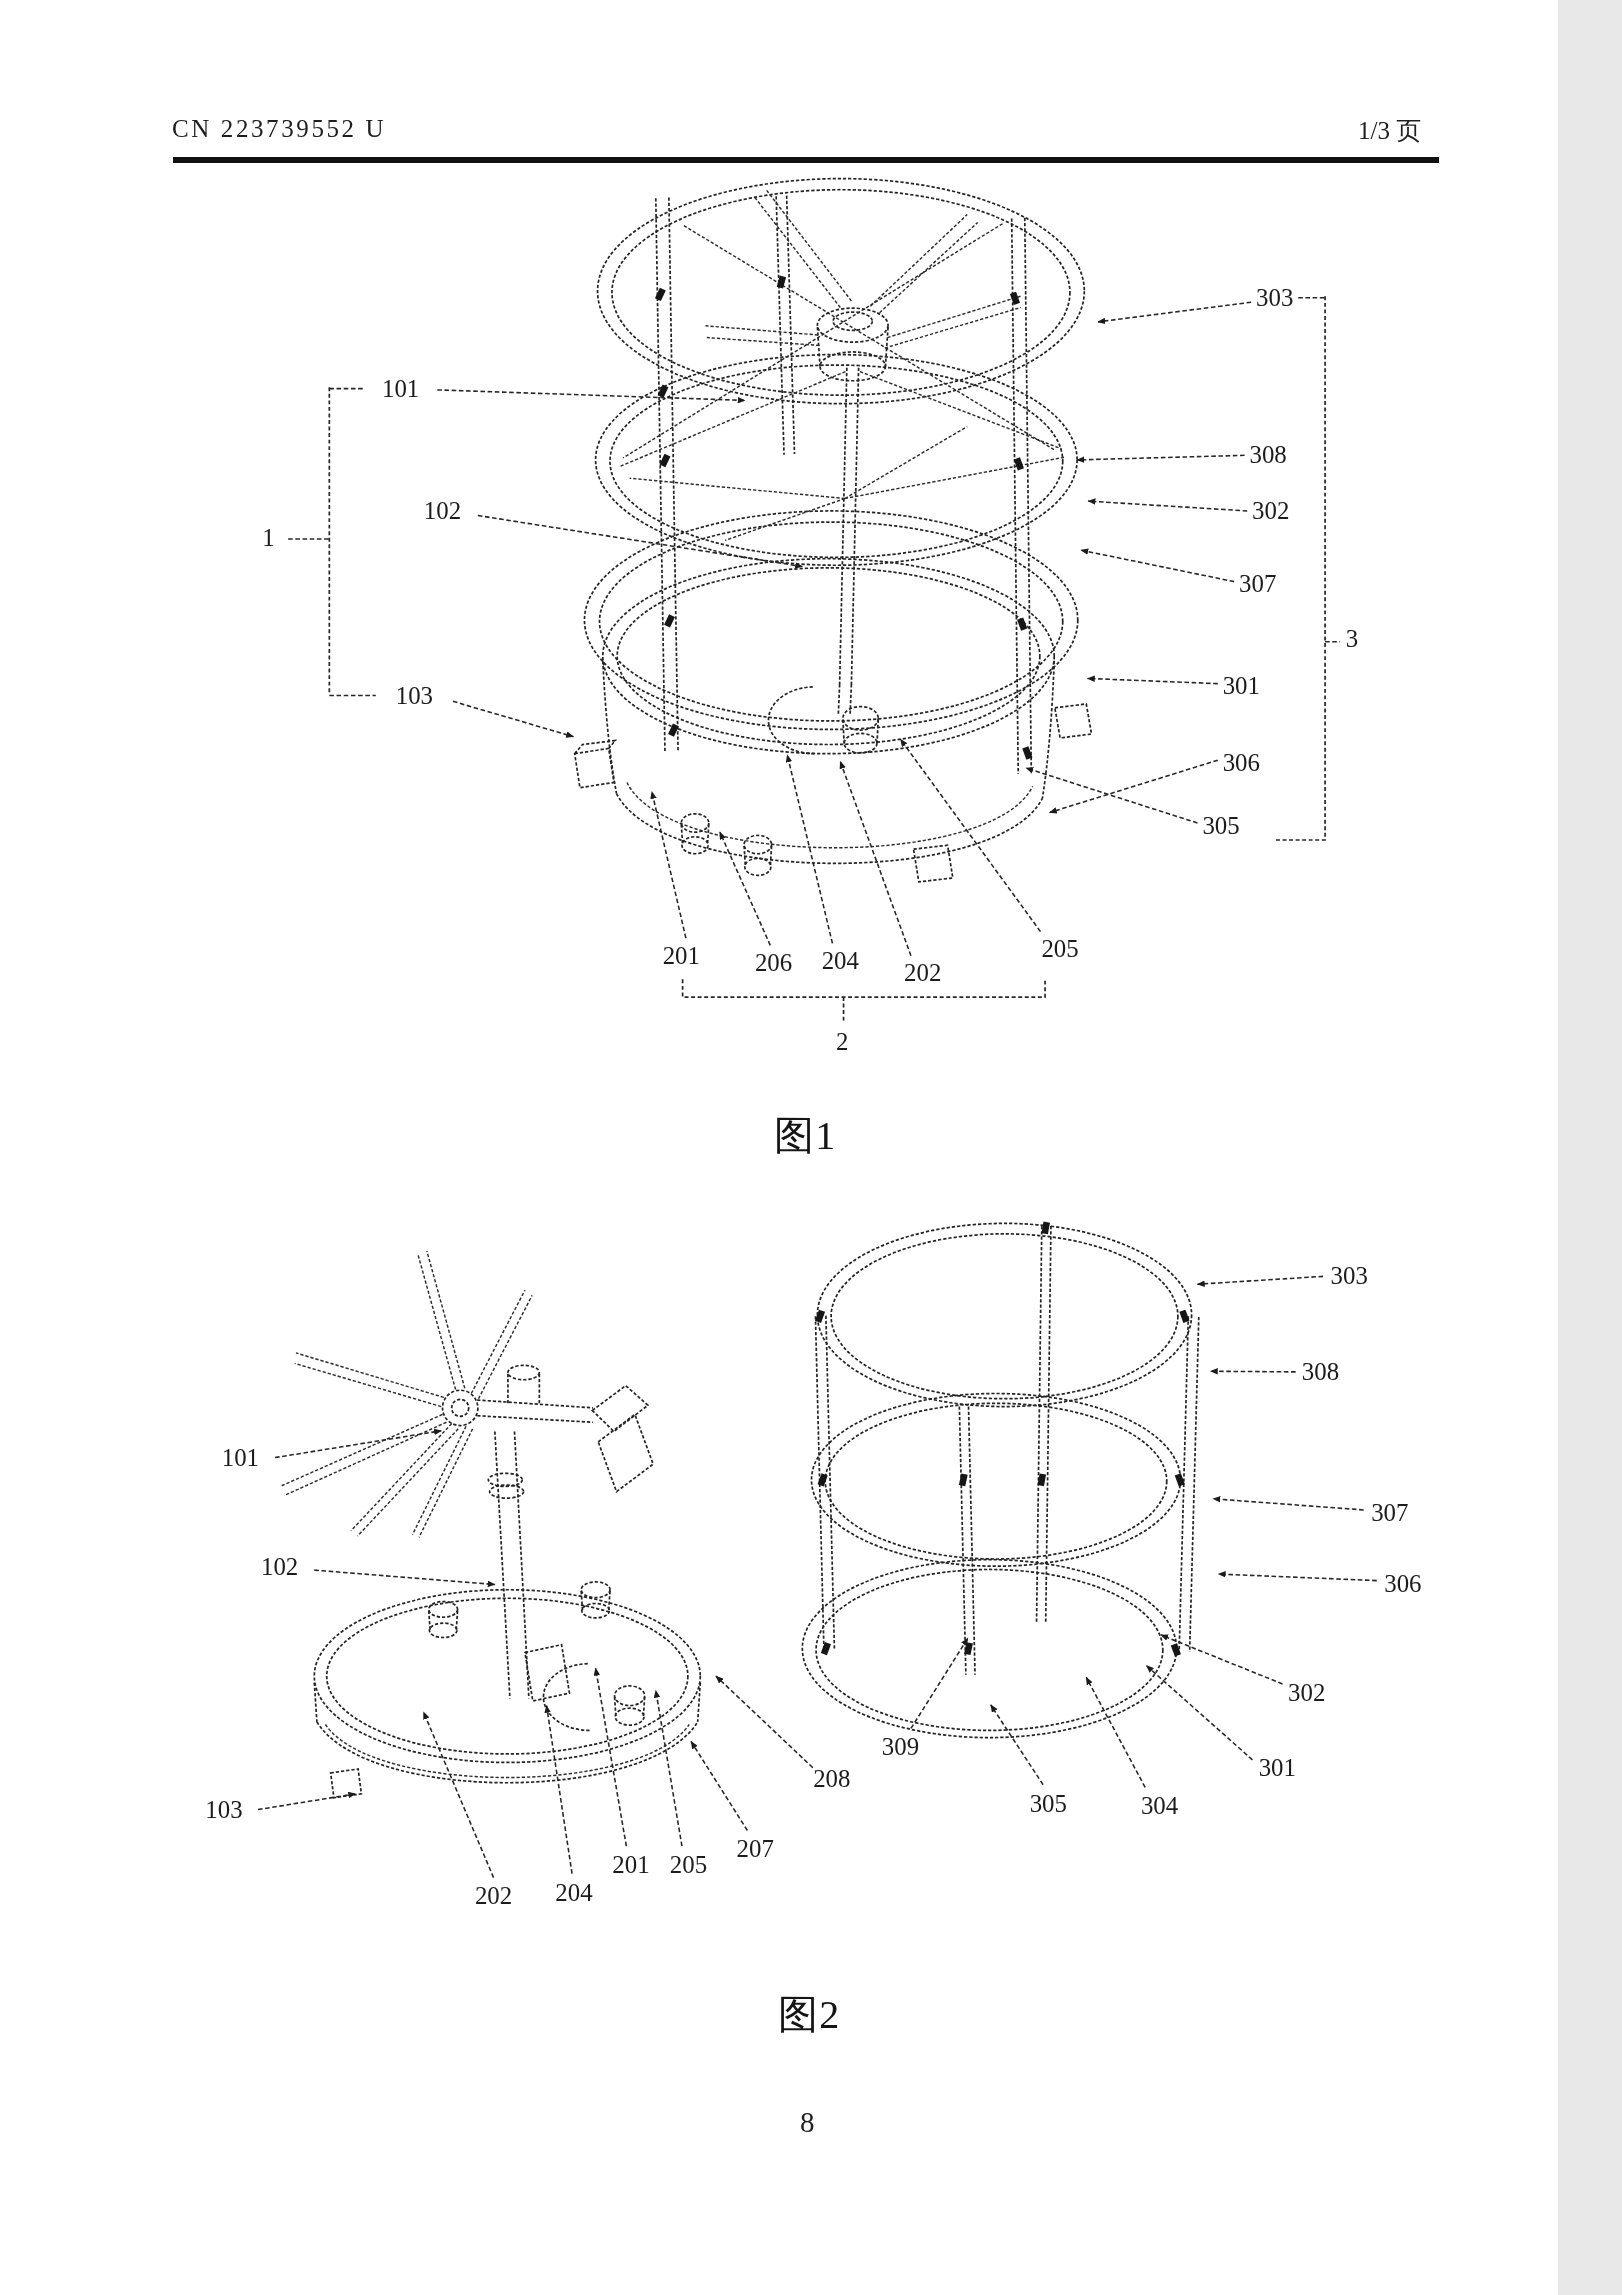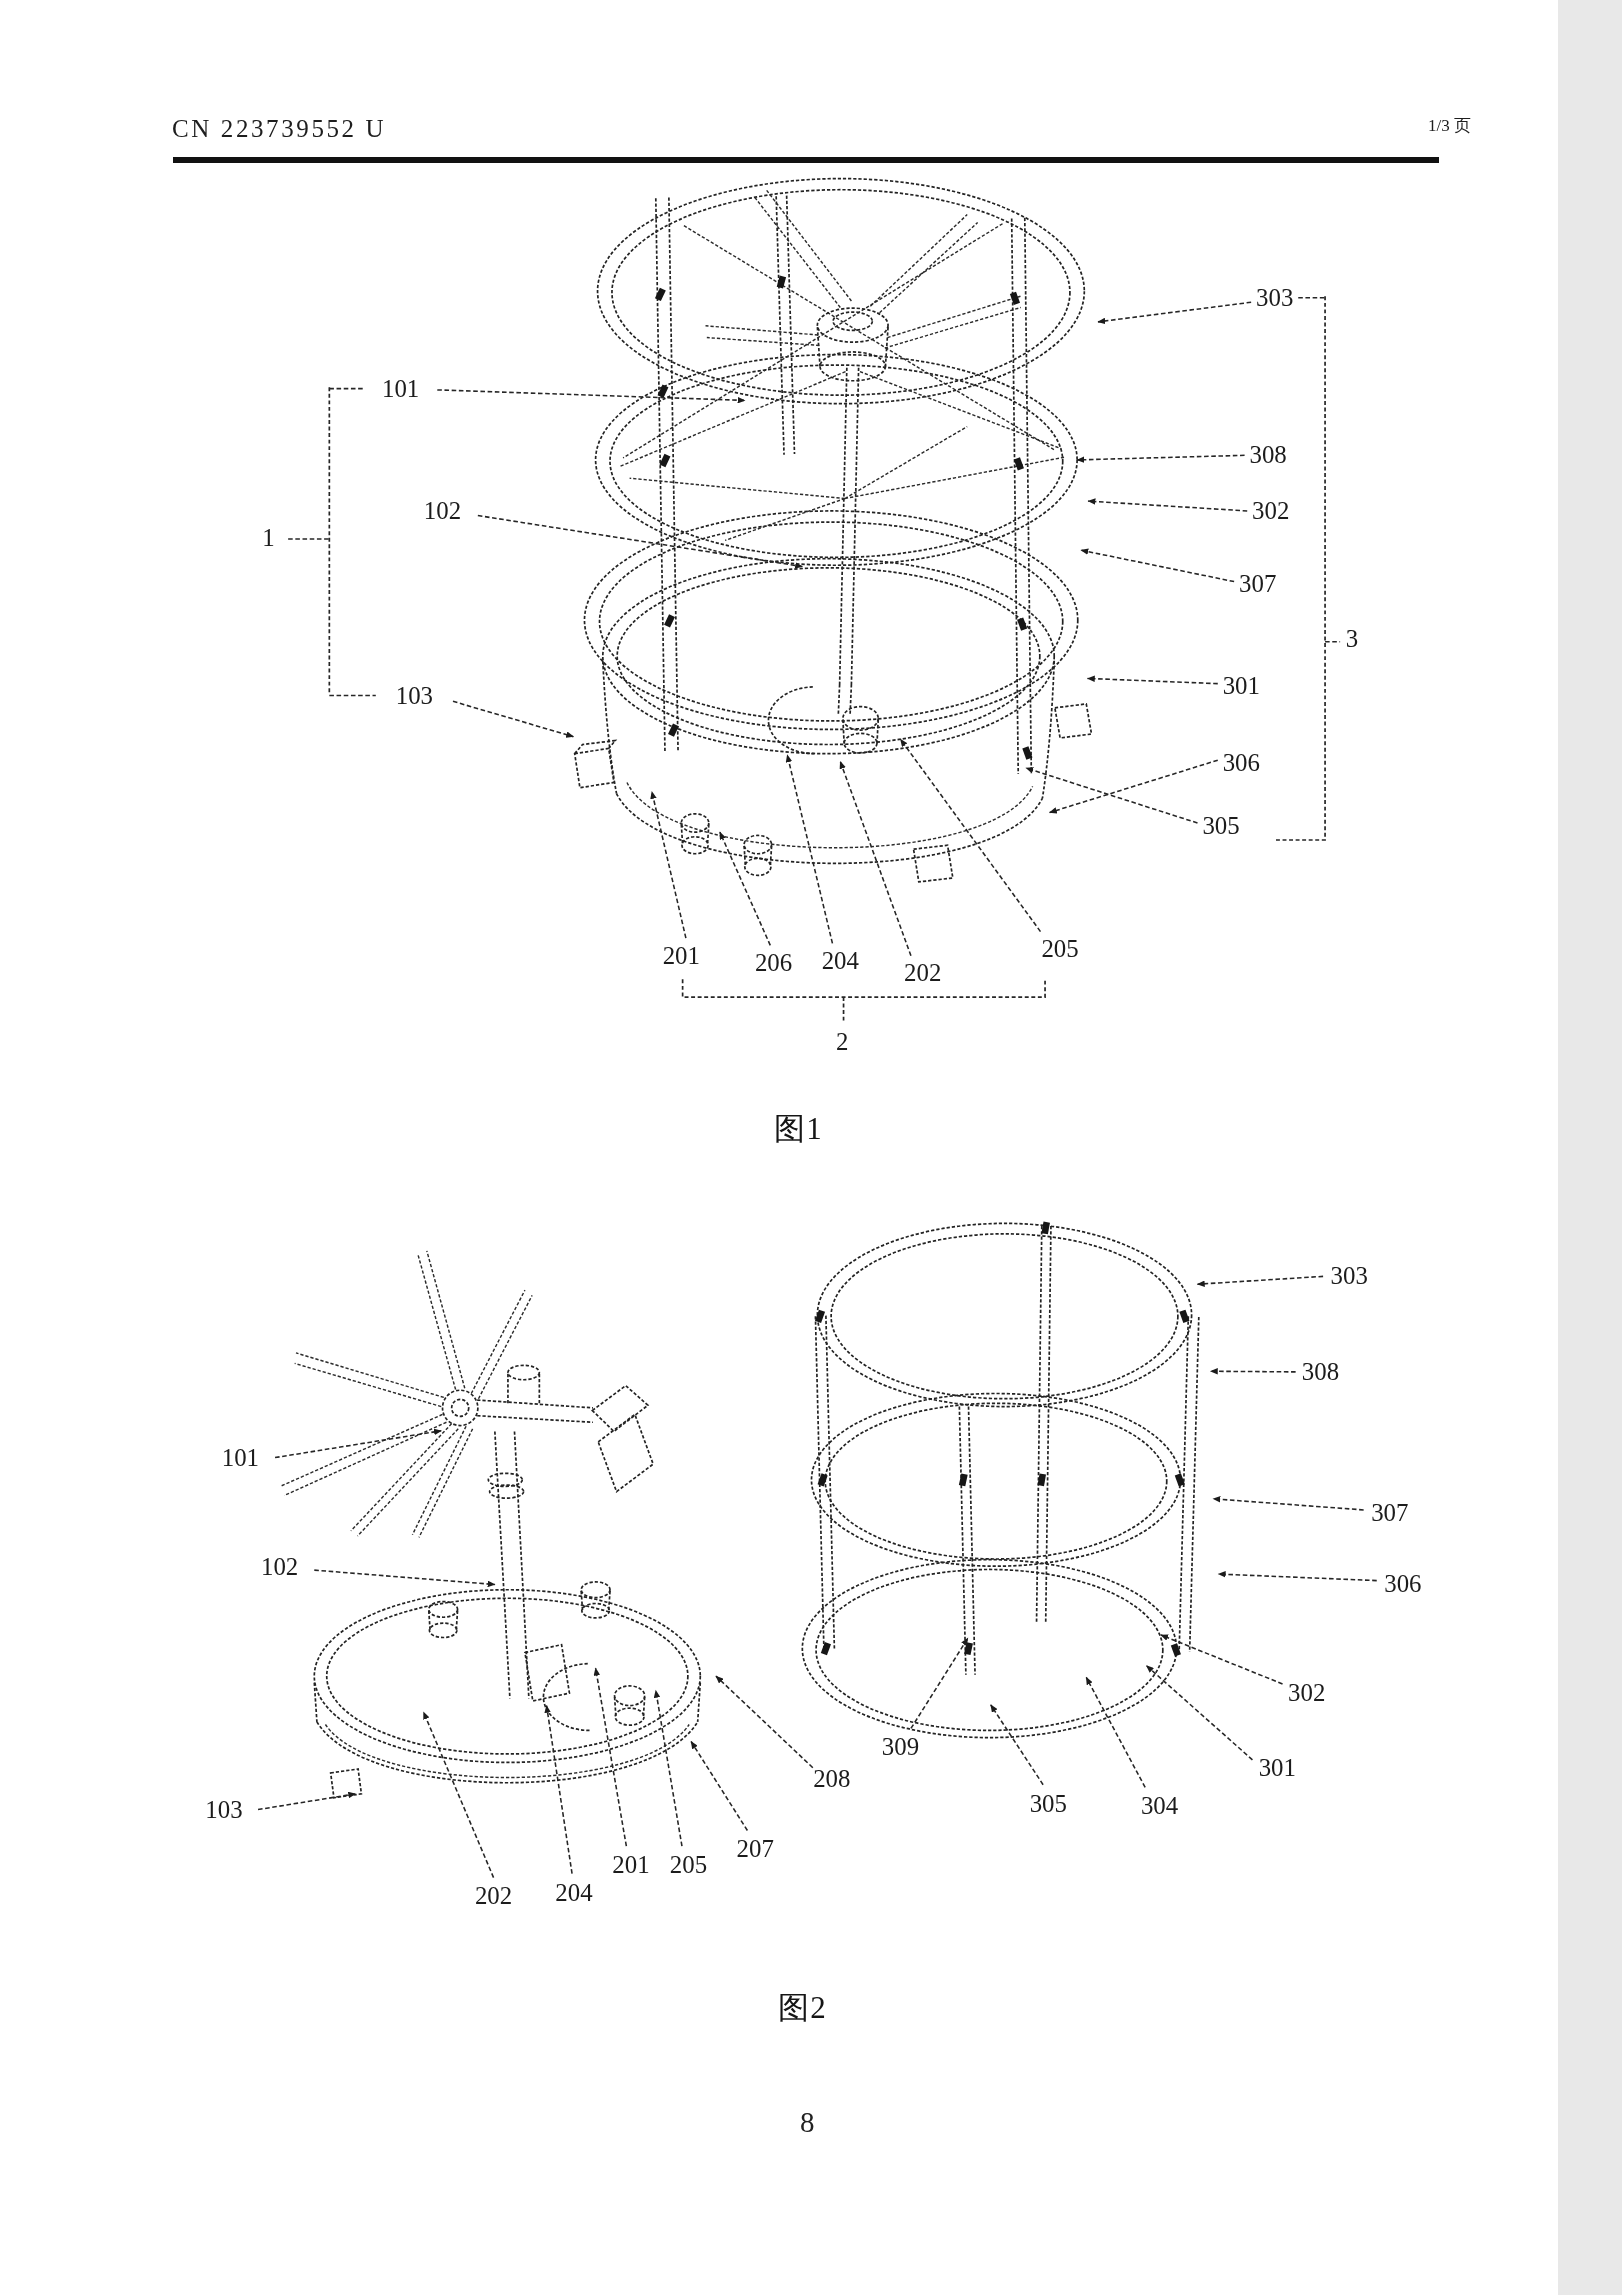--- a/index.html
+++ b/index.html
@@ -15,29 +15,29 @@
   .hdr-left{
     position:absolute;left:172px;top:115px;
     font-size:25px;letter-spacing:2.6px;white-space:nowrap;
   }
   .hdr-title{
     position:absolute;left:50%;top:99px;transform:translateX(-50%);
     font-size:38px;font-weight:700;letter-spacing:10.5px;white-space:nowrap;
     font-family:"Liberation Serif", serif;
   }
   .hdr-right{
-    position:absolute;left:1428px;top:114px;
-    font-size:17px;white-space:nowrap;
+    position:absolute;left:1358px;top:114px;
+    font-size:25px;white-space:nowrap;
   }
   .hdr-rule{
     position:absolute;left:173px;top:157px;width:1266px;height:5.9px;
     background:#111;
   }
   .fig-caption{
-    position:absolute;font-size:31px;letter-spacing:1.3px;white-space:nowrap;color:#151515;
+    position:absolute;font-size:40px;letter-spacing:1.3px;white-space:nowrap;color:#151515;
   }
   #cap1{left:774px;top:1108px;}
   #cap2{left:778px;top:1987px;}
   .page-num{
     position:absolute;left:800px;top:2106px;font-size:29px;color:#222;
   }
   svg.draw{position:absolute;left:0;top:0;width:1623px;height:2295px;}
   .ink{stroke:#232323;stroke-width:2.6;fill:none;stroke-dasharray:5 3;}
   .ink2{stroke:#2b2b2b;stroke-width:2.2;fill:none;stroke-dasharray:5 3;}
   .leader{stroke:#262626;stroke-width:2.4;fill:none;stroke-dasharray:7 4;}

